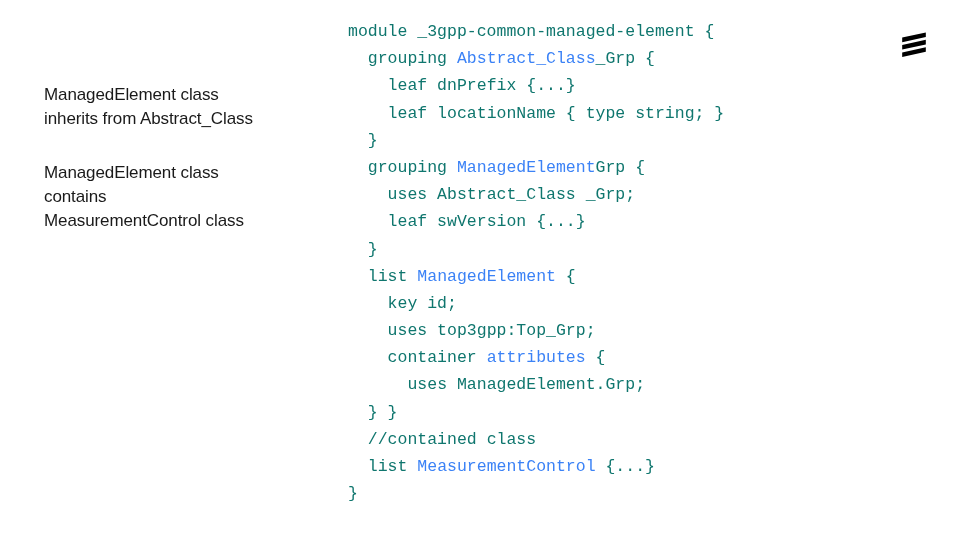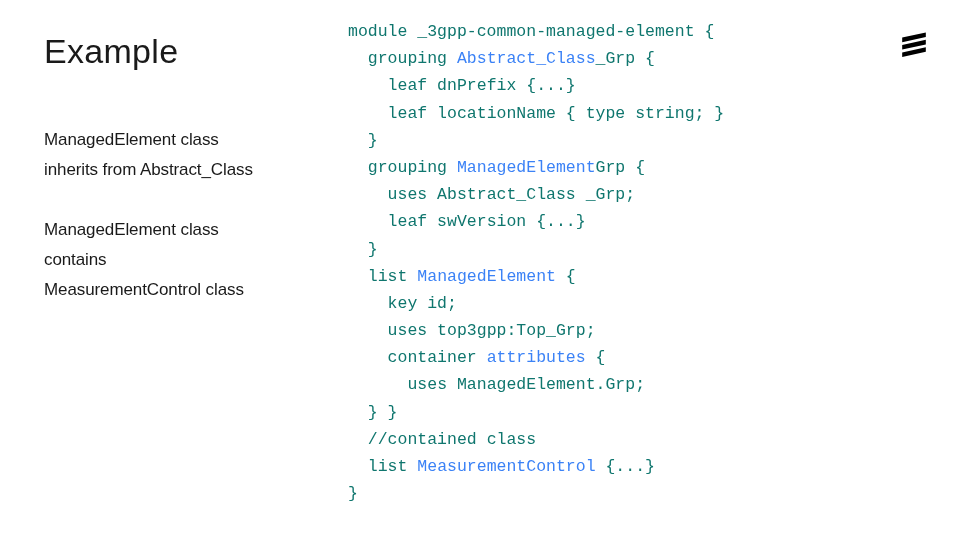--- a/index.html
+++ b/index.html
@@ -32,21 +32,21 @@
     color: #1a1a1a;
     white-space: pre;
   }
   #bullets {
     margin-top: 53px;
   }
   .bullet-block {
     font-family: "Liberation Sans", sans-serif;
     font-weight: 400;
     font-size: 17px;
-    line-height: 30px;
+    line-height: 24px;
     letter-spacing: -0.1px;
     color: #1a1a1a;
     white-space: pre-line;
   }
   .bullet-block + .bullet-block {
     margin-top: 30px;
   }
 
   
   #code-block {
@@ -75,21 +75,20 @@
     width: 30px;
     height: 32px;
   }
 </style>
 </head>
 <body>
 
 <div id="slide">
 
   <div id="left-col">
-    <div id="slide-title">Example</div>
 
     <div id="bullets">
       <div class="bullet-block">ManagedElement class
 inherits from Abstract_Class</div>
       <div class="bullet-block">ManagedElement class
 contains
 MeasurementControl  class</div>
     </div>
   </div>
 

